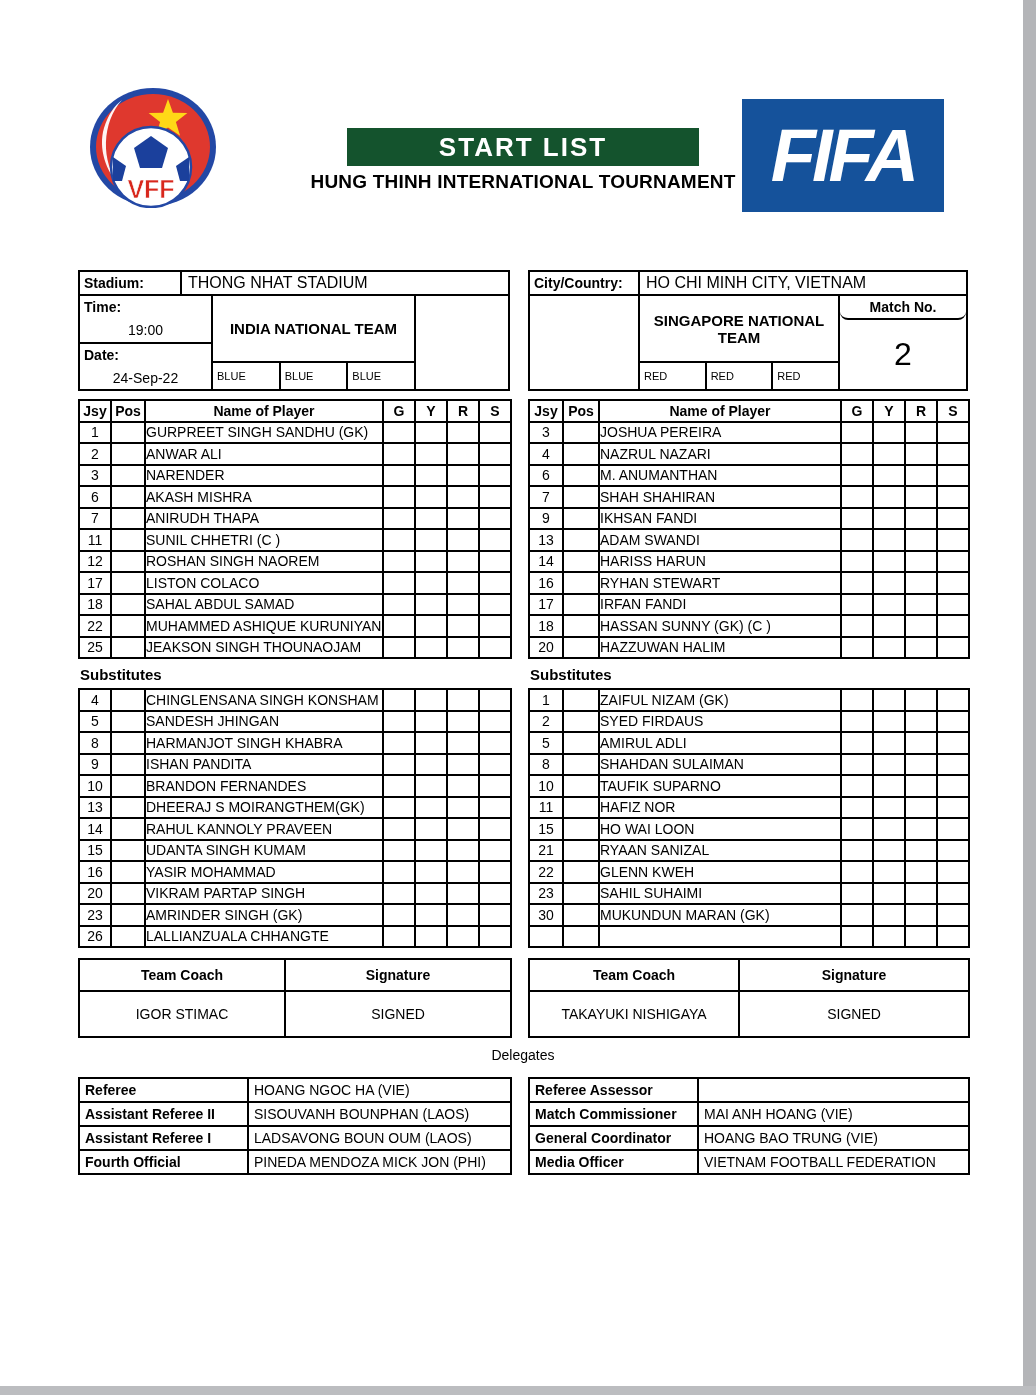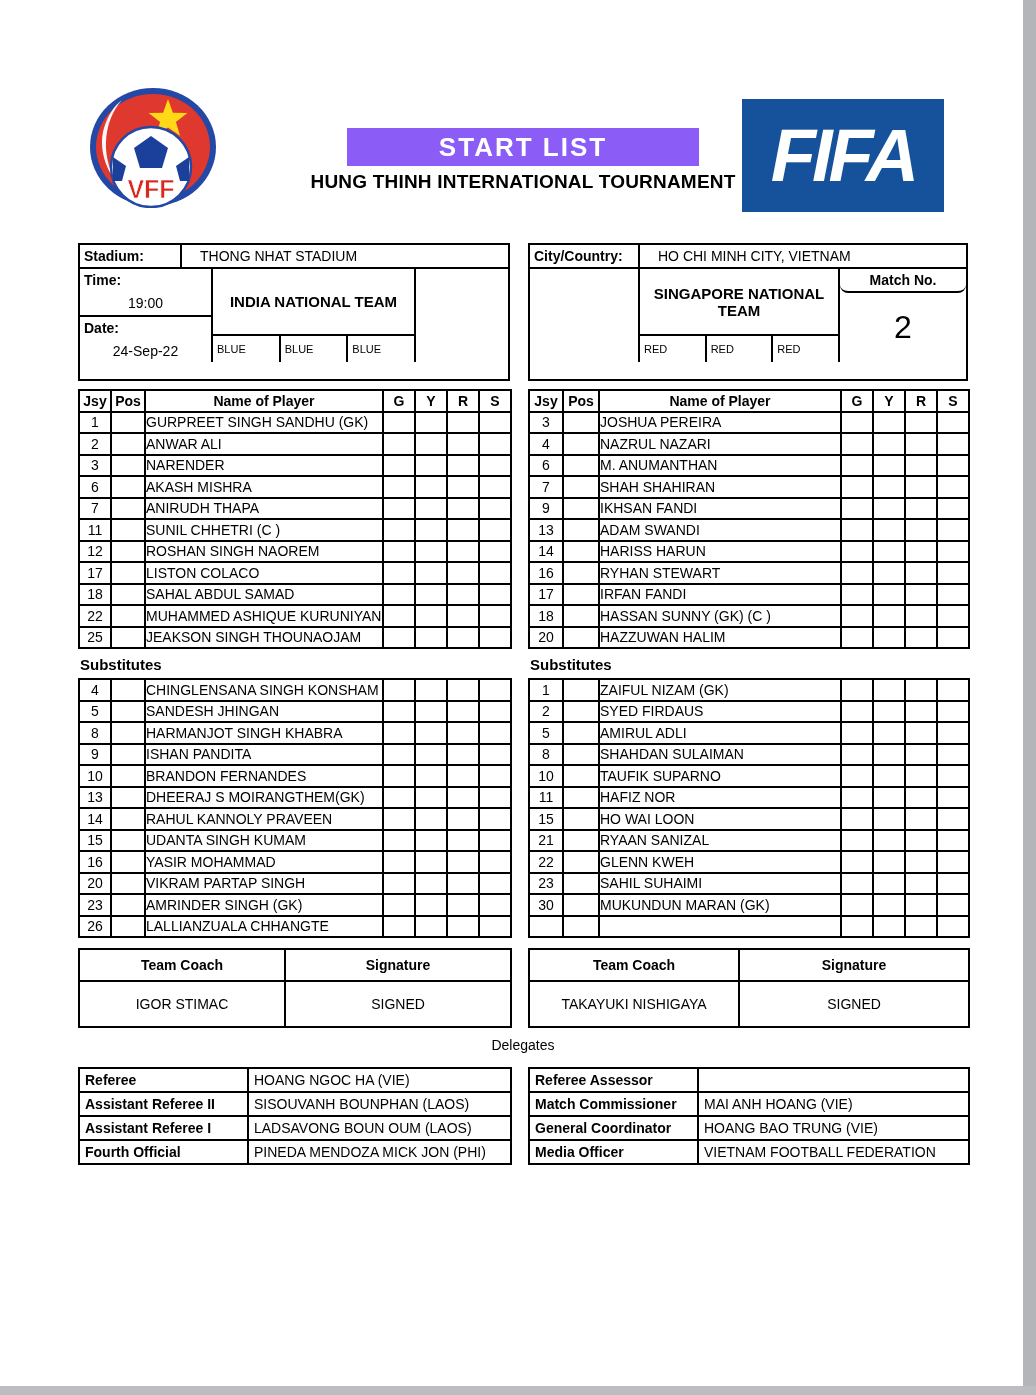--- a/index.html
+++ b/index.html
@@ -6,39 +6,39 @@
   body { background: #ffffff; font-family: "Liberation Sans", "DejaVu Sans", sans-serif; color: #000; }
   .page { position: relative; width: 1036px; height: 1395px; background: #fff; overflow: hidden; }
   .edge-right { position: absolute; top: 0; right: 0; width: 13px; height: 100%; background: #b4b5b8; }
   .edge-bottom { position: absolute; left: 0; bottom: 0; width: 100%; height: 9px; background: #bcbdc0; }
   .content { position: absolute; left: 78px; top: 0; width: 890px; }
 
   
   .header { position: relative; height: 243px; }
   .vff-logo { position: absolute; left: 10px; top: 86px; width: 130px; height: 122px; }
   .title-block { position: absolute; left: 195px; top: 128px; width: 500px; text-align: center; }
-  .start-box { width: 352px; height: 38px; margin: 0 auto; background: #8b5cf6; color: #fff;
+  .start-box { width: 352px; height: 38px; margin: 0 auto; background: #14532d; color: #fff;
                font-weight: bold; font-size: 26px; line-height: 38px; letter-spacing: 2px; }
   .subtitle { margin-top: 5px; font-weight: bold; font-size: 19px; letter-spacing: 0.2px; white-space: nowrap; }
   .fifa-logo { position: absolute; left: 664px; top: 99px; width: 202px; height: 113px; background: #15529b;
                color: #fff; display: flex; align-items: center; justify-content: center;
                font-weight: bold; font-style: italic; font-size: 74px; letter-spacing: -4px; }
 
   
   .two-col { display: flex; gap: 18px; }
   .col-left { width: 432px; flex: none; }
   .col-right { width: 440px; flex: none; }
 
   
-  .info-box { border: 2px solid #000; height: 138px; background: #fff; }
+  .info-box { border: 2px solid #000; height: 121px; background: #fff; margin-top: 27px; }
   .info-top { display: flex; height: 24px; border-bottom: 2px solid #000; align-items: center; }
   .info-top .lbl { font-weight: bold; font-size: 14px; padding-left: 4px; height: 100%; display: flex; align-items: center; border-right: 2px solid #000; }
   .info-left .info-top .lbl { width: 102px; }
   .info-right .info-top .lbl { width: 110px; }
-  .info-top .val { flex: 1; font-size: 14px; padding-left: 18px; }
+  .info-top .val { flex: 1; font-size: 16px; padding-left: 6px; }
   .info-body { display: flex; height: 93px; }
   .td-col { width: 133px; border-right: 2px solid #000; display: flex; flex-direction: column; }
   .td-col .t-lbl { font-weight: bold; font-size: 14px; padding-left: 4px; flex: 1; display: flex; align-items: center; }
   .td-col .t-val { font-size: 14px; flex: 1; display: flex; align-items: center; justify-content: center; }
   .td-col .rule { border-top: 2px solid #000; }
   .empty-col-l { width: 110px; border-right: 2px solid #000; }
   .team-col { width: 203px; border-right: 2px solid #000; display: flex; flex-direction: column; }
   .info-right .team-col { width: 200px; }
   .team-name { flex: 1; border-bottom: 2px solid #000; display: flex; align-items: center; justify-content: center;
                text-align: center; font-weight: bold; font-size: 15px; padding: 0 8px; }

